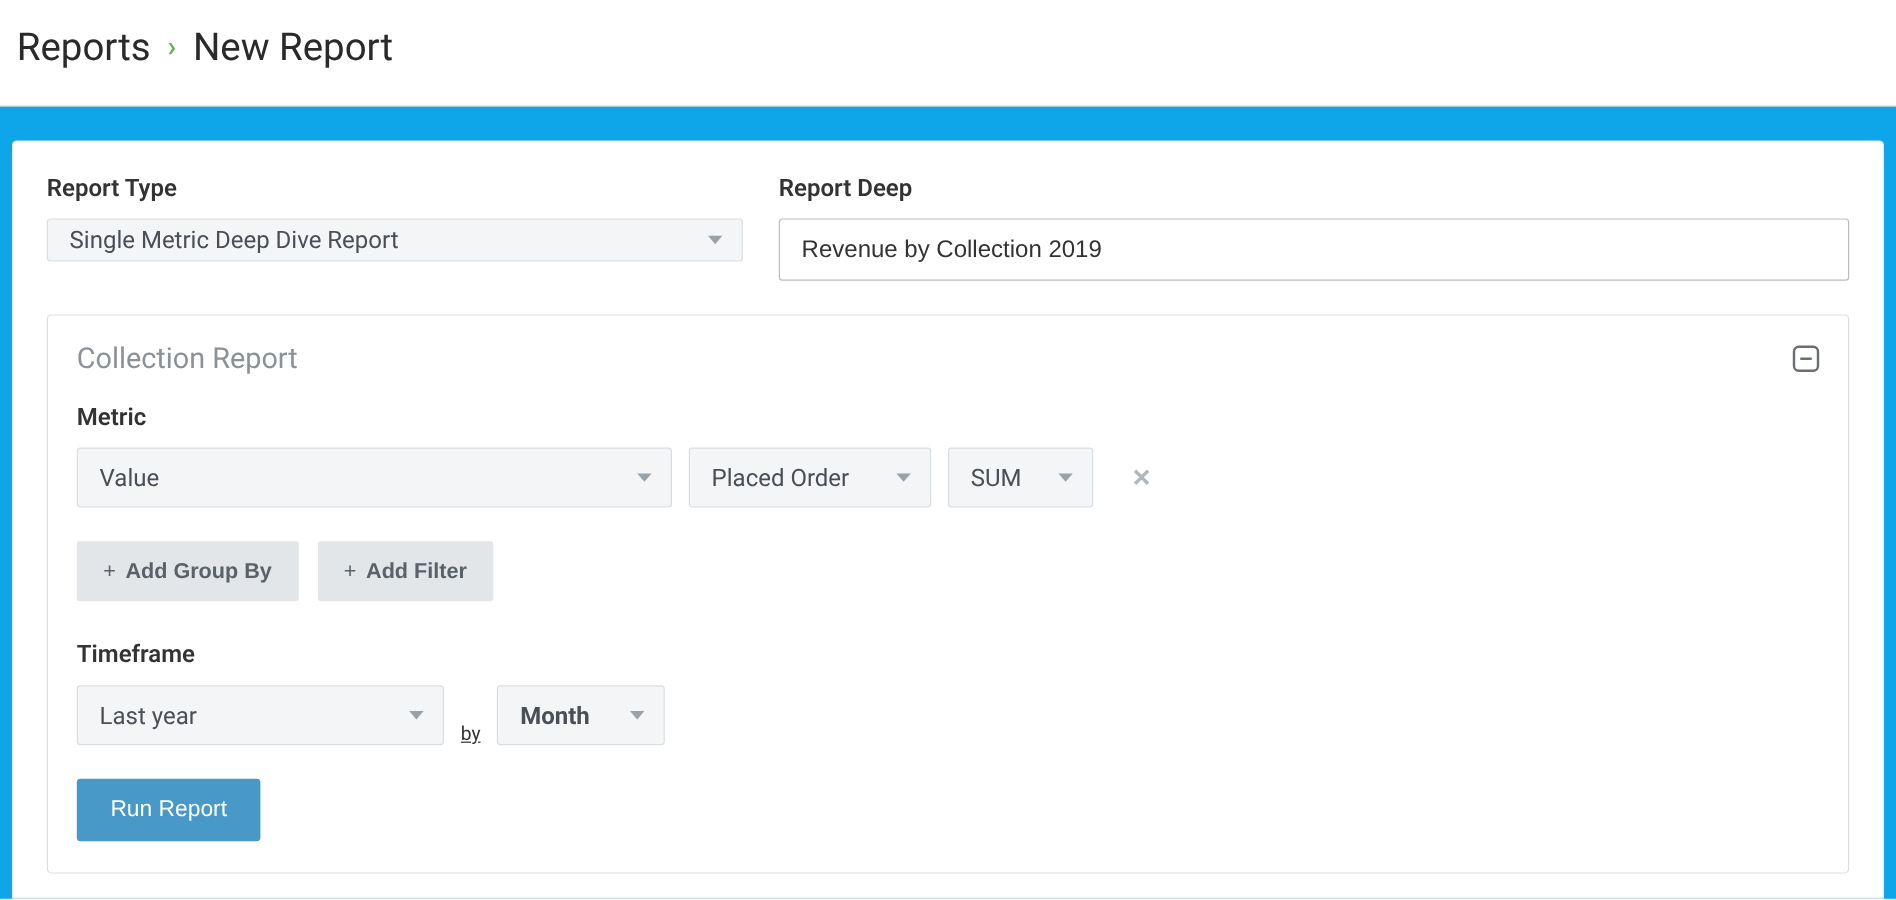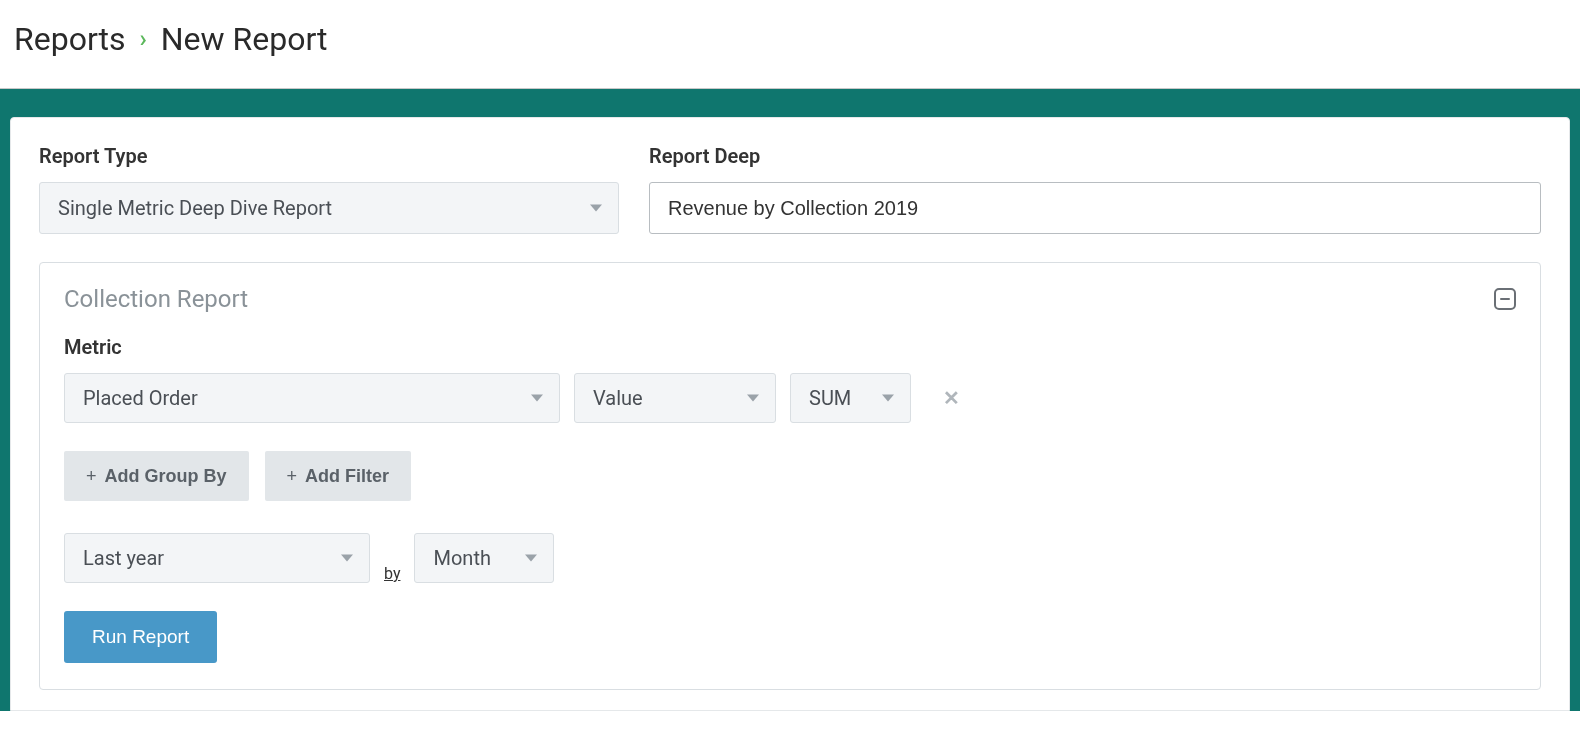--- a/index.html
+++ b/index.html
@@ -29,21 +29,21 @@
     .breadcrumb .chevron {
       color: #5cb85c;
       font-weight: 600;
       font-size: 24px;
     }
     .divider {
       border-top: 1px solid #c8c8c8;
       width: 100%;
     }
     .page-body {
-      background: #0f766e;
+      background: #0ea5e9;
       padding: 28px 10px 0;
     }
     .card {
       background: #ffffff;
       border: 1px solid #e5e8ea;
       border-top: 1px solid #e5e8ea;
       border-radius: 4px 4px 0 0;
       padding: 26px 28px 20px;
     }
     .top-row {
@@ -67,21 +67,21 @@
       color: #333;
       margin-bottom: 14px;
     }
     .select-box {
       position: relative;
       display: flex;
       align-items: center;
       background: #f3f5f7;
       border: 1px solid #d9dee2;
       border-radius: 3px;
-      height: 52px;
+      height: 36px;
       padding: 0 42px 0 18px;
       cursor: pointer;
     }
     .select-box.small {
       height: 50px;
     }
     .select-box .value {
       font-size: 20px;
       color: #4a4f55;
     }
@@ -187,21 +187,21 @@
       align-items: flex-end;
       gap: 14px;
       margin-bottom: 28px;
     }
     .timeframe-row .select-box:nth-child(1) { width: 306px; }
     .by-text {
       font-size: 16px;
       color: #333;
       text-decoration: underline;
     }
-    .timeframe-row .select-box:nth-child(3) { width: 140px; }
+    .timeframe-row .select-box:nth-child(3) { width: 140px; font-weight: bold; }
     .run-btn {
       background: #4898c8;
       color: #ffffff;
       border: none;
       height: 52px;
       padding: 0 28px;
       font-size: 19px;
       font-weight: 400;
       border-radius: 3px;
       cursor: pointer;
@@ -243,25 +243,25 @@
         <div class="panel-title">Collection Report</div>
         <div class="collapse-btn">
           <div class="minus"></div>
         </div>
       </div>
 
       <div class="section-label">Metric</div>
 
       <div class="metric-row">
         <div class="select-box small">
+          <span class="value">Value</span>
+          <span class="select-caret"></span>
+        </div>
+        <div class="select-box small">
           <span class="value">Placed Order</span>
-          <span class="select-caret"></span>
-        </div>
-        <div class="select-box small">
-          <span class="value">Value</span>
           <span class="select-caret"></span>
         </div>
         <div class="select-box small">
           <span class="value">SUM</span>
           <span class="select-caret"></span>
         </div>
         <span class="remove-x">
           <span>✕</span>
         </span>
       </div>
@@ -270,20 +270,21 @@
         <button class="gray-btn">
           <span class="plus">+</span>
           <span>Add Group By</span>
         </button>
         <button class="gray-btn">
           <span class="plus">+</span>
           <span>Add Filter</span>
         </button>
       </div>
 
+      <div class="section-label">Timeframe</div>
 
       <div class="timeframe-row">
         <div class="select-box small">
           <span class="value">Last year</span>
           <span class="select-caret"></span>
         </div>
         <span class="by-text">by</span>
         <div class="select-box small">
           <span class="value">Month</span>
           <span class="select-caret"></span>

